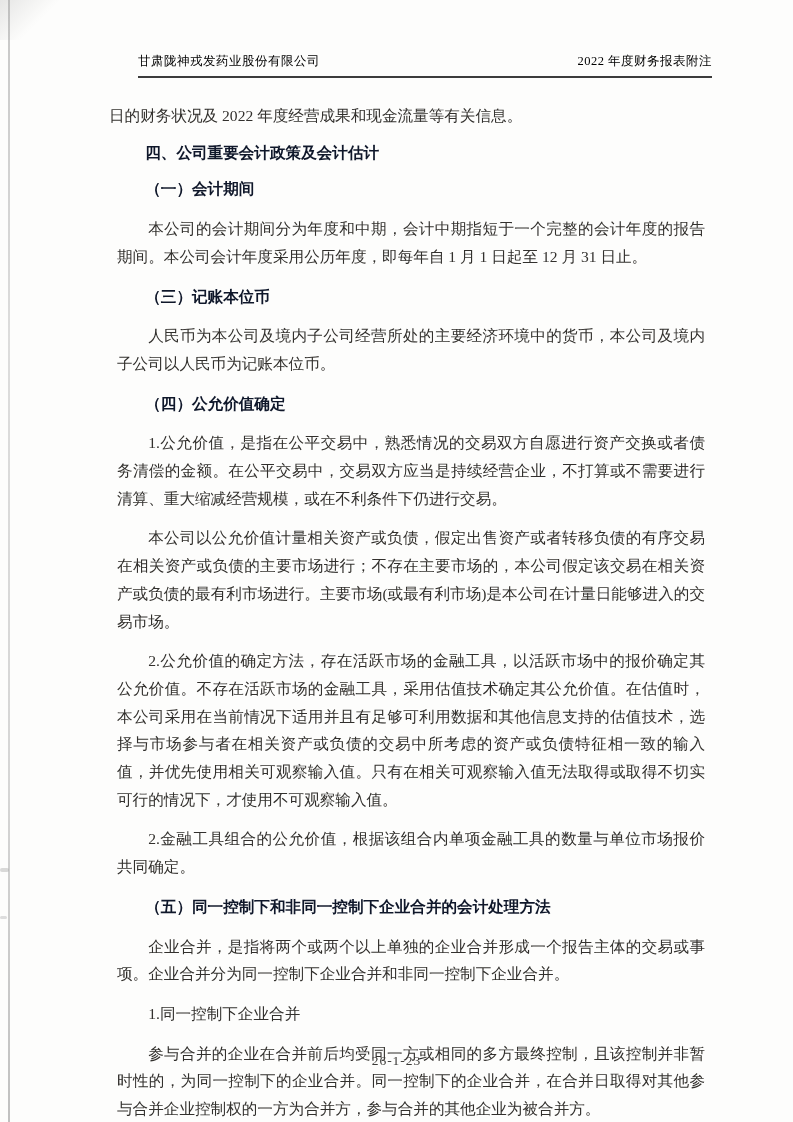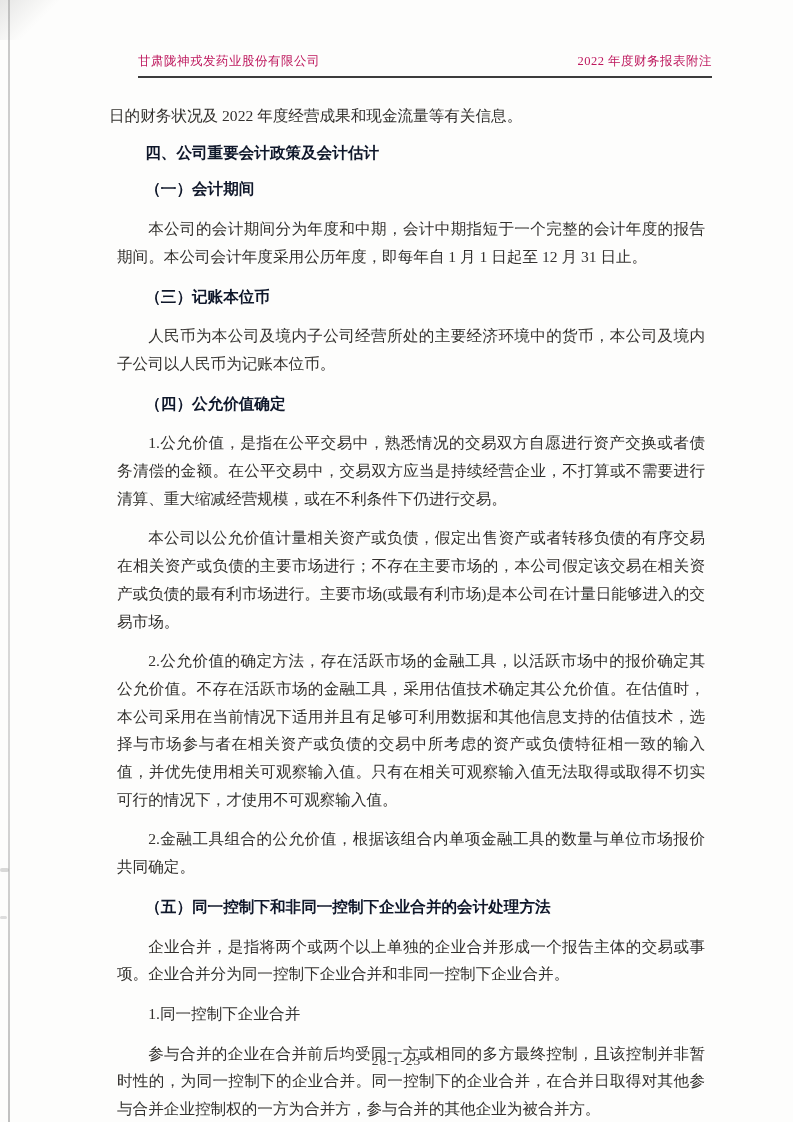--- a/index.html
+++ b/index.html
@@ -56,21 +56,21 @@
     position: absolute;
     left: 138px;
     top: 53px;
     width: 574px;
     display: flex;
     justify-content: space-between;
     align-items: flex-end;
     padding-bottom: 6px;
     border-bottom: 2px solid #3c3c3c;
     font-size: 12.5px;
-    color: #be185d;
+    color: #000000;
     letter-spacing: 0.5px;
   }
   
   .content {
     position: absolute;
     left: 105px;
     top: 98px;
     width: 612px;
     font-size: 15.6px;
     line-height: 27.7px;

